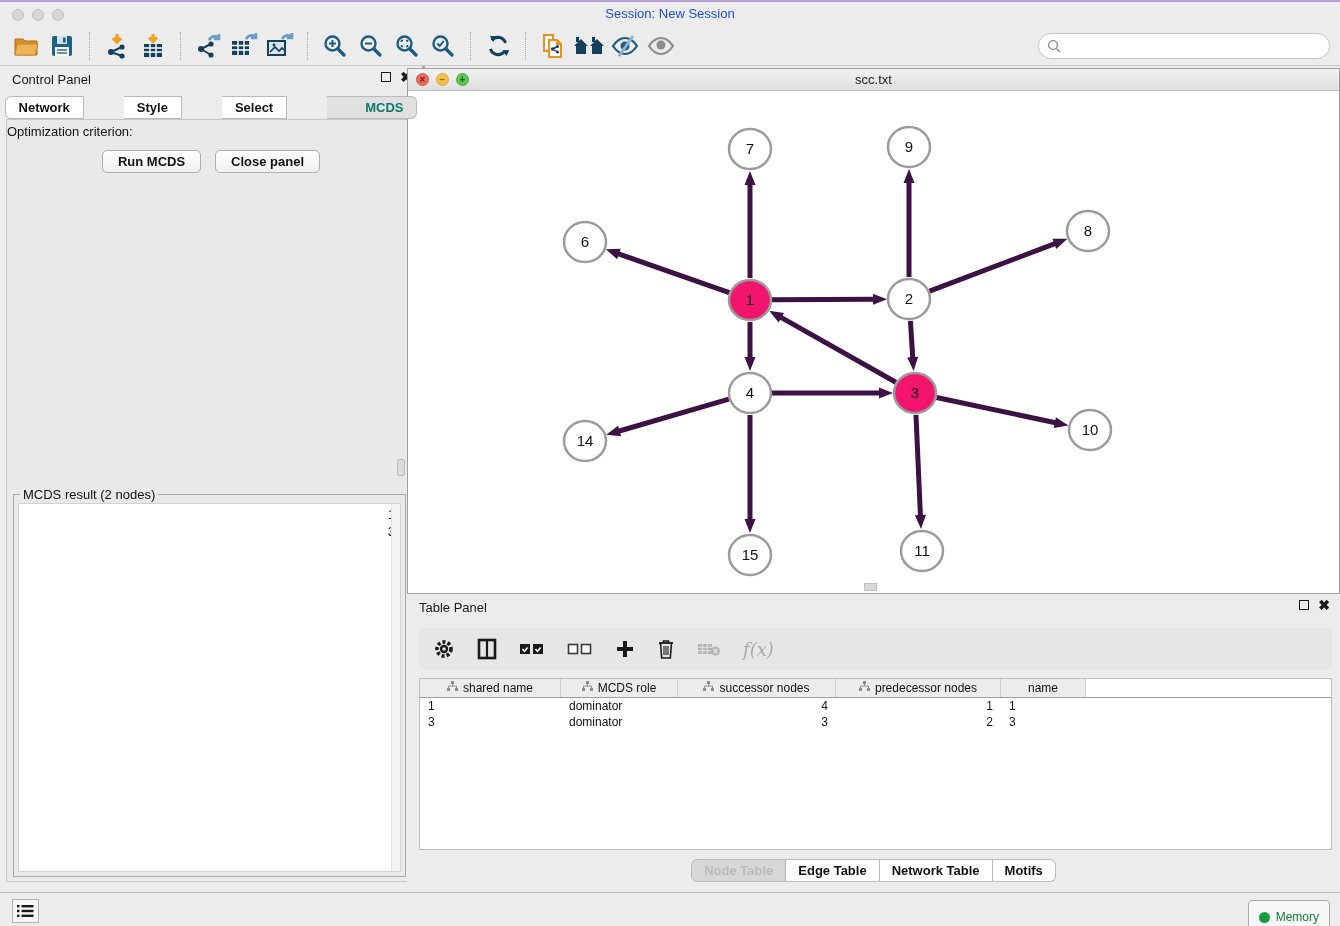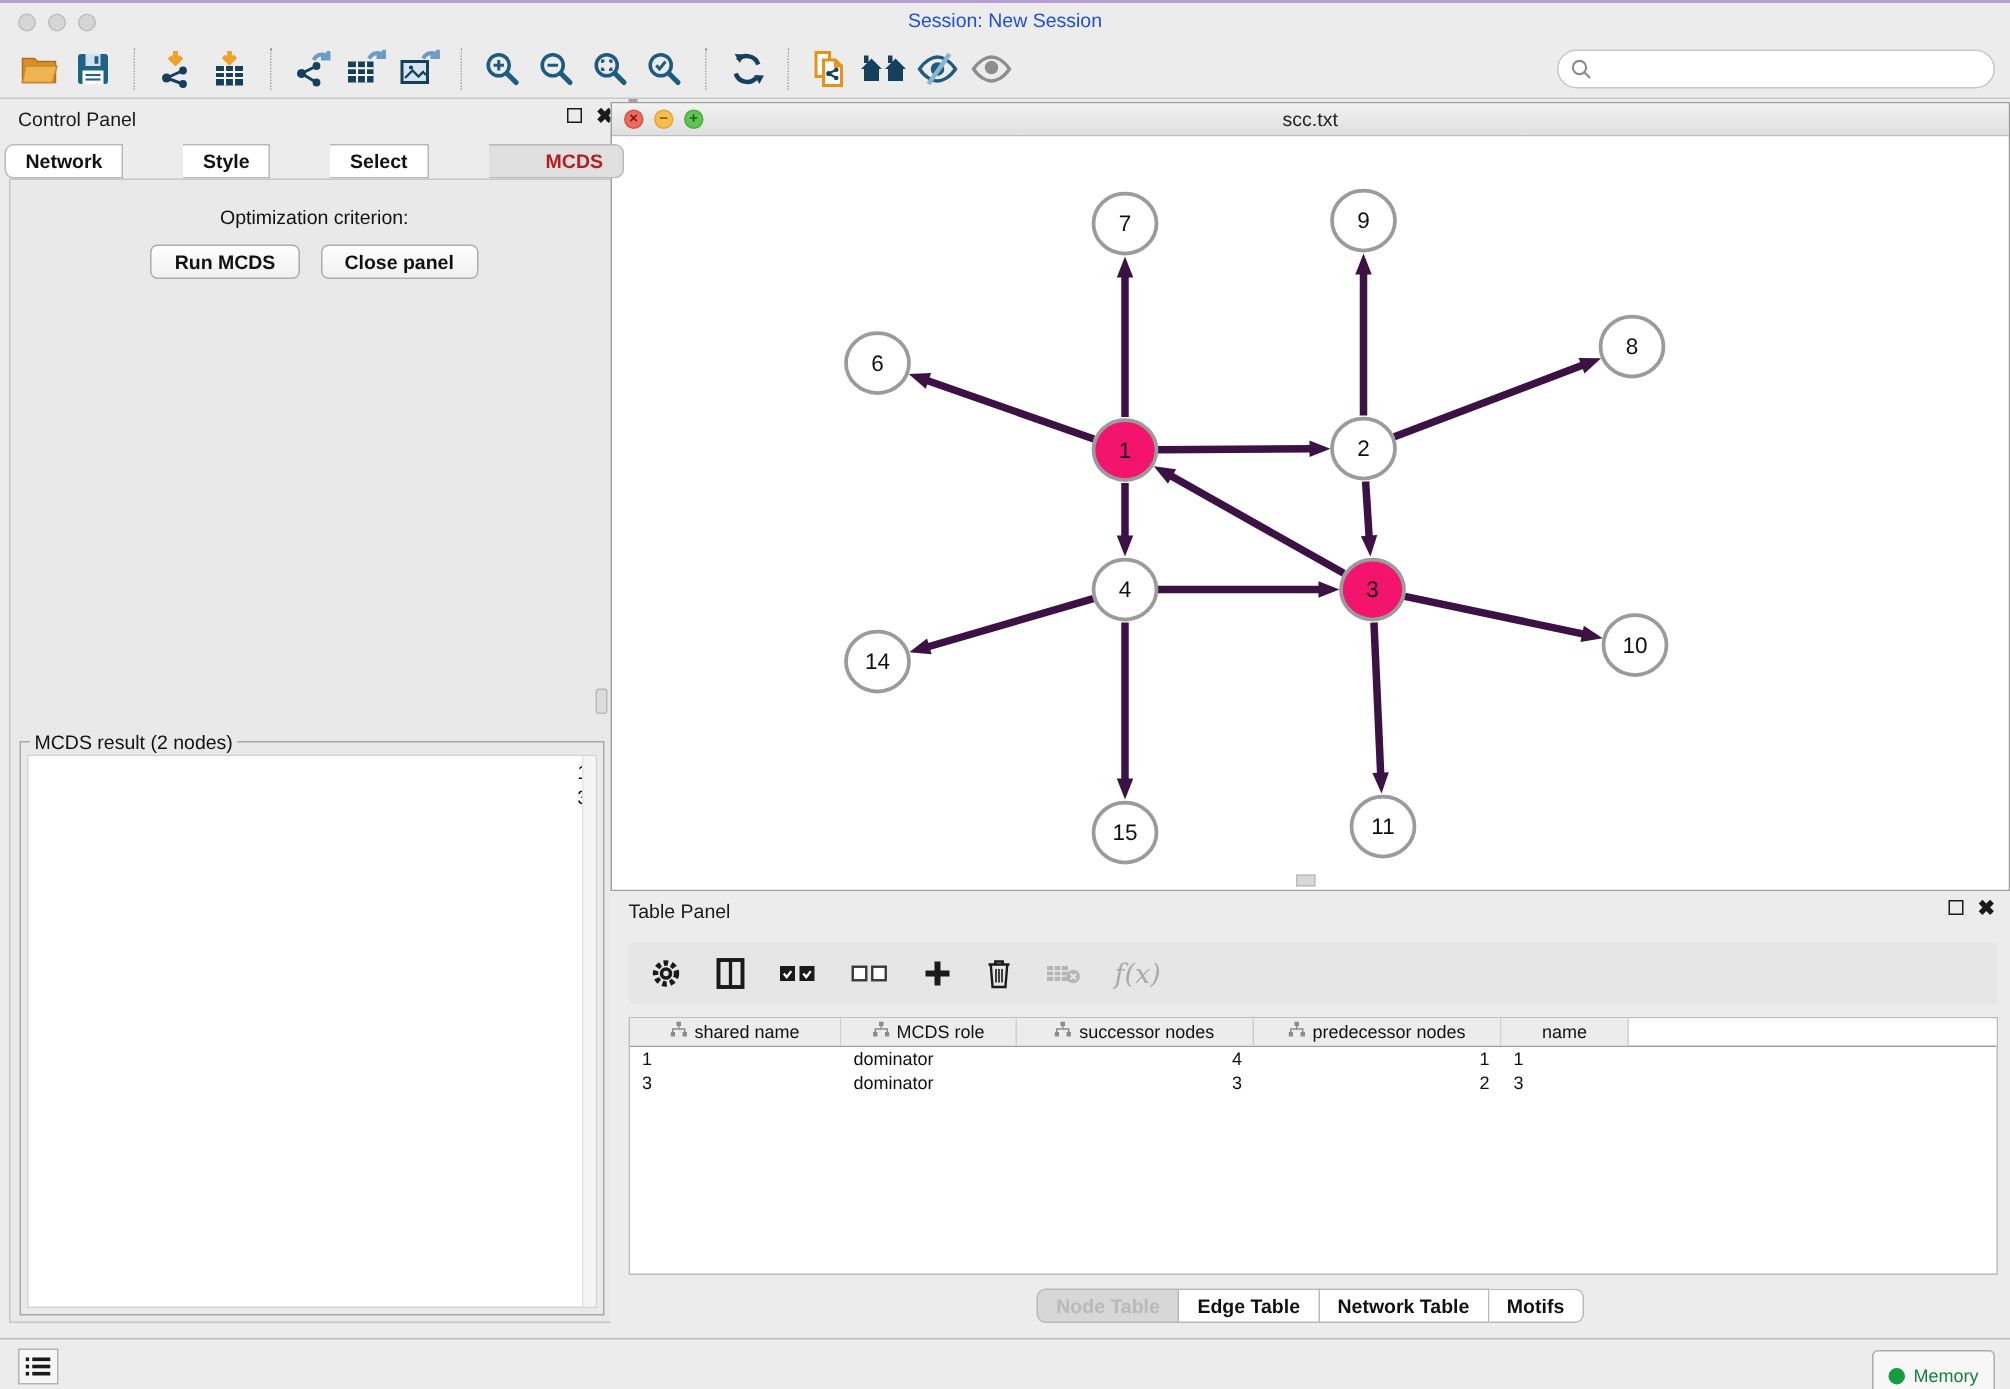--- a/index.html
+++ b/index.html
@@ -16,33 +16,33 @@
   .win-title { text-align:center; line-height:24px; font-size:13px; color:#1d4ed8; }
   
   .toolbar { position:absolute; left:0; top:25px; width:1340px; height:39px; background:#ececec;
              border-bottom:1px solid #c9c9c9; display:flex; align-items:center; padding-left:8px; }
   .tbicon { width:36px; height:30px; display:flex; align-items:center; justify-content:center; cursor:default; }
   .tbsep { width:1px; height:28px; border-left:1px dotted #a5a5a5; margin:0 9px; }
   .search-box { position:absolute; right:10px; top:31px; width:292px; height:26px; background:#fff;
                 border:1px solid #c7c7c7; border-radius:13px; display:flex; align-items:center; padding:0 8px; }
   .search-box input { border:none; outline:none; background:transparent; flex:1; font-size:13px; font-family:"Liberation Sans",sans-serif; }
   
-  .control-panel { position:absolute; left:0; top:64px; width:425px; height:826px; background:#ececec; border-right:6px solid #a3a3a3; }
+  .control-panel { position:absolute; left:0; top:64px; width:425px; height:826px; background:#ececec; border-right:3px solid #a3a3a3; }
   .panel-header { position:relative; height:26px; }
   .panel-header .ph-title { position:absolute; left:12px; top:6px; font-size:13px; color:#1a1a1a; }
   .ph-icons { position:absolute; right:10px; top:6px; display:flex; gap:9px; align-items:center; }
   .float-box { width:10px; height:10px; border:1.6px solid #1a1a1a; }
   .close-x { font-size:14px; font-weight:bold; color:#1a1a1a; line-height:10px; }
   .ctab-row { display:flex; justify-content:center; margin-top:4px; position:relative; z-index:2;gap:40px; }
   .tab { background:#fff; border:1px solid #b9b9b9; border-left-width:0; padding:3px 13px; font-size:13px; font-weight:bold; color:#111; }
   .tab:first-child { border-left-width:1px; border-radius:6px 0 0 6px; }
   .tab:last-child { border-radius:0 6px 6px 0; }
-  .tab-muted { background:#e0e0e0; color:#b91c1c;padding-left:38px; }
+  .tab-muted { background:#e0e0e0; color:#0f766e;padding-left:38px; }
   .cp-content { position:absolute; left:6px; right:6px; top:53px; bottom:10px; background:#e9e9e9; border:1px solid #c6c6c6; }
-  .opt-label { text-align:center; margin-top:17px; font-size:13px; color:#111; }
+  .opt-label { text-align:left; margin-top:4px; font-size:13px; color:#111; }
   .dropdown { width:308px; height:23px; margin:9px auto 0; background:#fff; border:1px solid #b4b4b4; border-radius:6px;
               display:flex; align-items:center; padding:0 6px 0 10px; font-size:13px; color:#111; }
   .dropdown .dd-label { flex:1; }
   .stepper { display:flex; flex-direction:column; gap:2px; align-items:center; }
   .stepper .up { width:0; height:0; border-left:4px solid transparent; border-right:4px solid transparent; border-bottom:5px solid #555; }
   .stepper .down { width:0; height:0; border-left:4px solid transparent; border-right:4px solid transparent; border-top:5px solid #555; }
   .btn-row { display:flex; justify-content:center; gap:14px; margin-top:11px; }
   .push-btn { background:linear-gradient(#ffffff,#f0f0f0); border:1px solid #adadad; border-radius:5px;
               font-size:13px; font-weight:600; color:#111; padding:3px 15px; font-family:"Liberation Sans",sans-serif; }
   .result-fieldset { position:absolute; left:6px; right:9px; top:374px; bottom:4px; border:1px solid #a9a9a9; background:#e9e9e9;text-align:right; }

